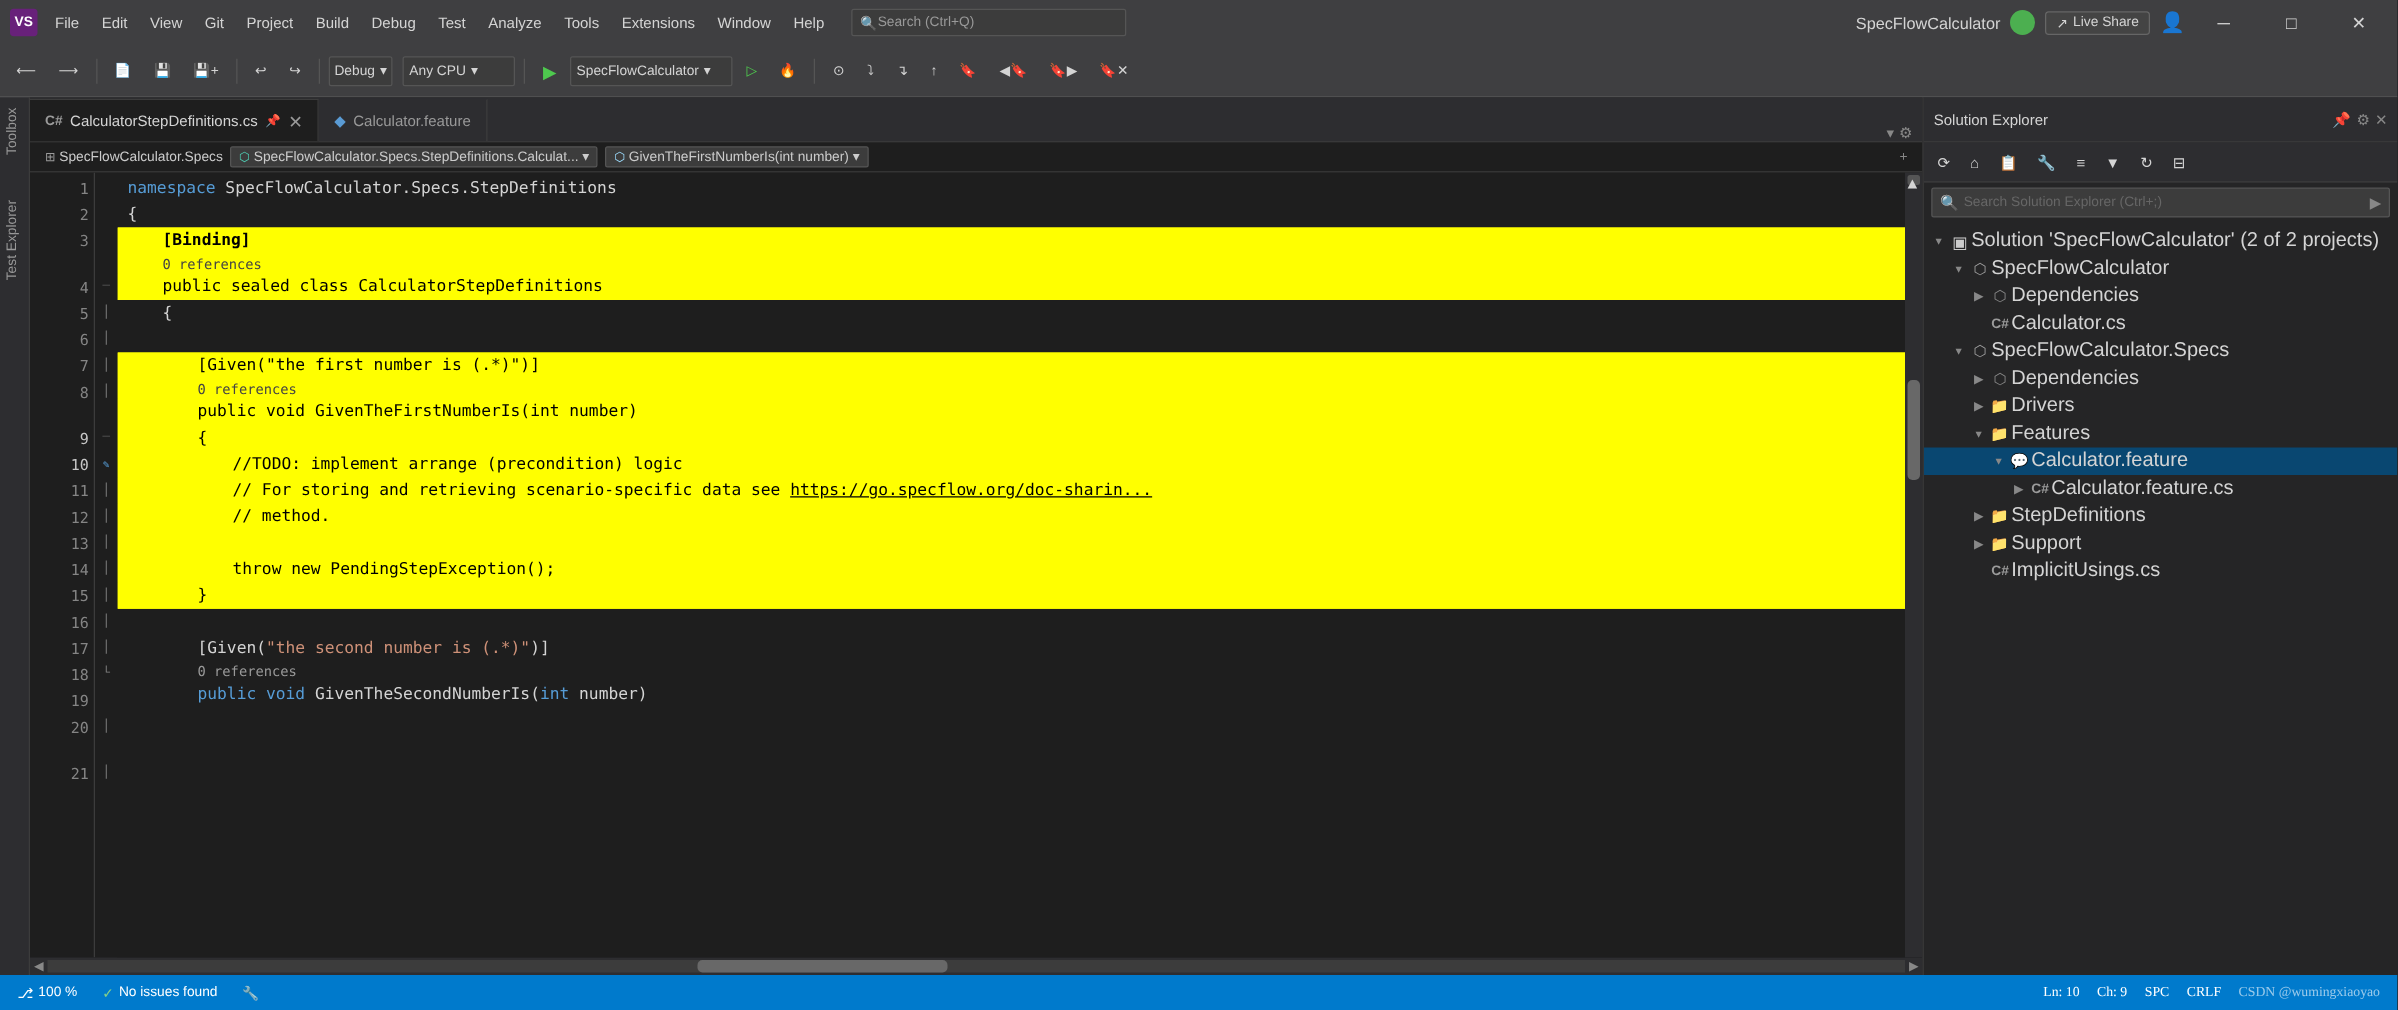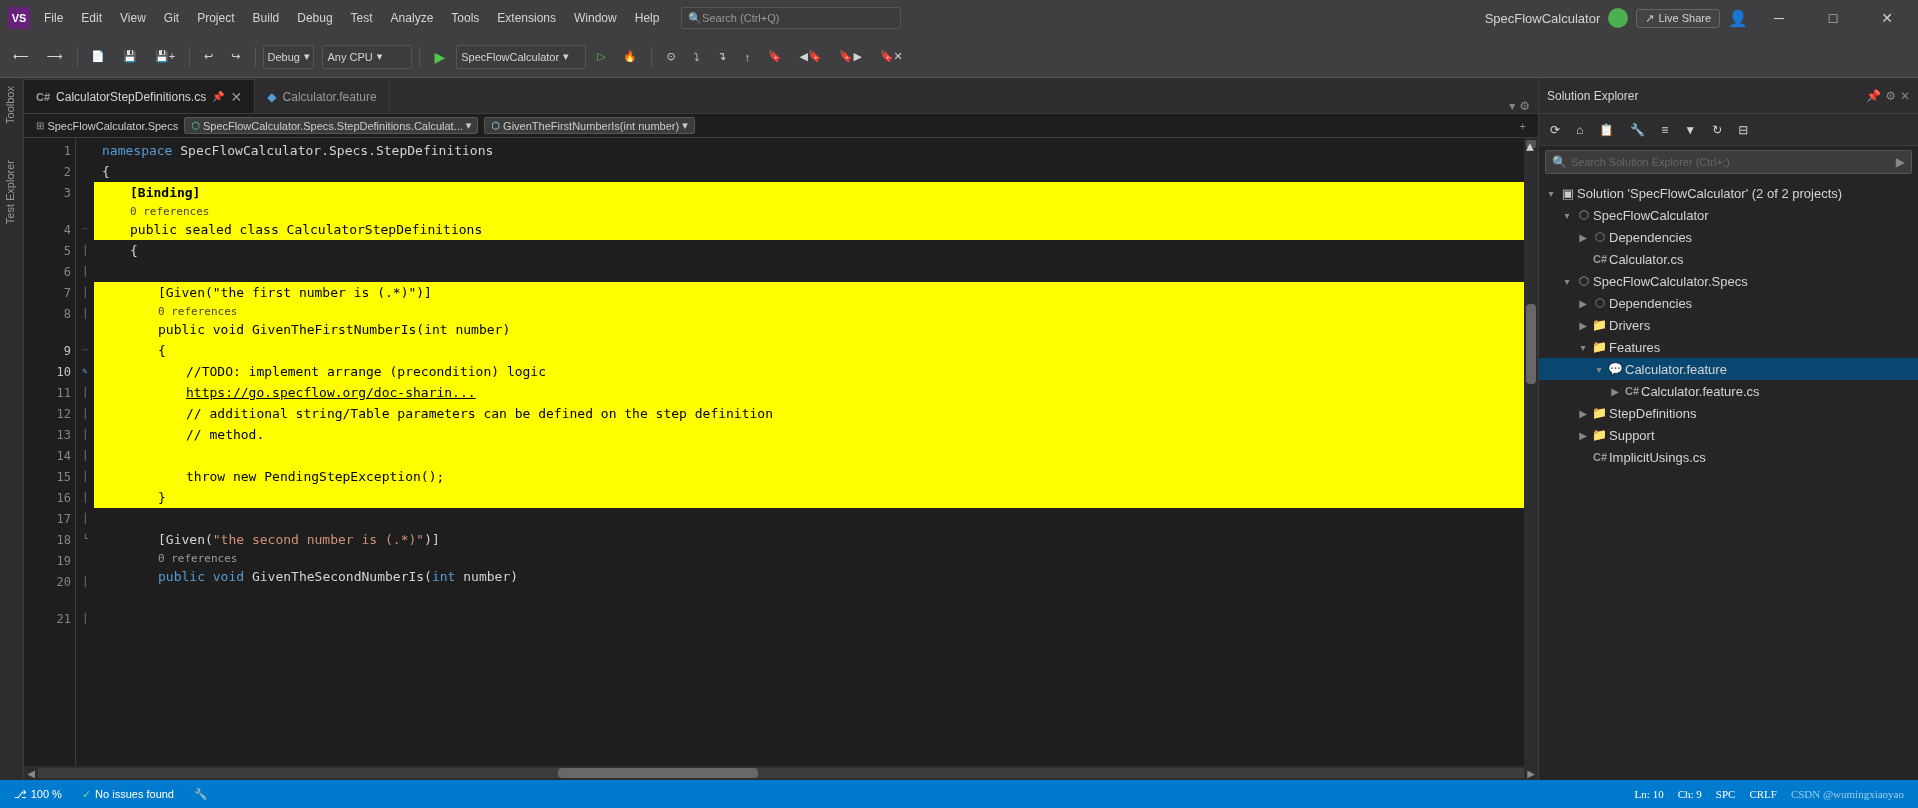--- a/index.html
+++ b/index.html
@@ -71,21 +71,21 @@
     #solution-explorer { width: 380px; background: #252526; border-left: 1px solid #3c3c3c; display: flex; flex-direction: column; flex-shrink: 0; }
     #se-header { height: 36px; background: #2d2d30; display: flex; align-items: center; padding: 0 8px; border-bottom: 1px solid #3c3c3c; }
     #se-title { font-size: 12px; color: #d4d4d4; flex: 1; }
     #se-toolbar { height: 32px; background: #2d2d30; display: flex; align-items: center; padding: 0 4px; gap: 2px; border-bottom: 1px solid #3c3c3c; }
     #se-search { height: 22px; background: #3c3c3c; border: 1px solid #555; margin: 4px 6px; border-radius: 2px; display: flex; align-items: center; padding: 0 6px; color: #999; font-size: 11px; gap: 4px; }
     #se-tree { flex: 1; overflow-y: auto; padding: 4px 0; }
     .tree-item { display: flex; align-items: center; height: 22px; padding: 0 4px; cursor: pointer; white-space: nowrap; font-size: 12px; color: #d4d4d4; }
     .tree-item.selected { background: #094771; }
     .tree-expand { width: 16px; display: inline-flex; align-items: center; justify-content: center; color: #888; font-size: 10px; flex-shrink: 0; }
     .tree-icon { width: 18px; height: 16px; display: inline-flex; align-items: center; justify-content: center; flex-shrink: 0; font-size: 12px; }
-    .tree-label { font-size: 13px; }
+    .tree-label { font-size: 16px; }
 
     
     #statusbar { height: 28px; background: #007acc; display: flex; align-items: center; padding: 0 8px; gap: 8px; font-size: 11px; color: white; }
     .status-item { display: flex; align-items: center; gap: 4px; padding: 0 6px; height: 100%; cursor: pointer; }
     .status-right { margin-left: auto; display: flex; align-items: center; gap: 2px; }
     .status-green { color: #89d185; }
 
     
     #gutter { width: 16px; background: #1e1e1e; flex-shrink: 0; }
 
@@ -323,28 +323,24 @@
             <span style="color:#000;">{</span>
           </div>
 
           <div class="code-line highlighted" style="height:21px; padding-left:8px; background:#ffff00; overflow:hidden;">
             <span style="display:inline-block;width:84px;"></span>
             <span style="color:#1a7f37;">//TODO: implement arrange (precondition) logic</span>
           </div>
 
           <div class="code-line highlighted" style="height:21px; padding-left:8px; background:#ffff00; overflow:hidden;">
             <span style="display:inline-block;width:84px;"></span>
-            <span style="color:#4e9bd4; text-decoration:underline;">https://go.specflow.org/doc-sharin...</span>
-          </div>
-
-
-          <div class="code-line highlighted" style="height:21px; padding-left:8px; background:#ffff00; overflow:hidden;">
-            <span style="display:inline-block;width:84px;"></span>
-            <span style="color:#1a7f37;">// additional string/Table parameters can be defined on the step definition</span>
-          </div>
+            <span style="color:#1a7f37;">// For storing and retrieving scenario-specific data see </span><span style="color:#4e9bd4; text-decoration:underline;">https://go.specflow.org/doc-sharin...</span>
+          </div>
+
+
 
           <div class="code-line highlighted" style="height:21px; padding-left:8px; background:#ffff00;">
             <span style="display:inline-block;width:84px;"></span>
             <span style="color:#1a7f37;">// method.</span>
           </div>
 
           <div class="code-line highlighted" style="height:21px; background:#ffff00;"></div>
 
           <div class="code-line highlighted" style="height:21px; padding-left:8px; background:#ffff00;">
             <span style="display:inline-block;width:84px;"></span>

